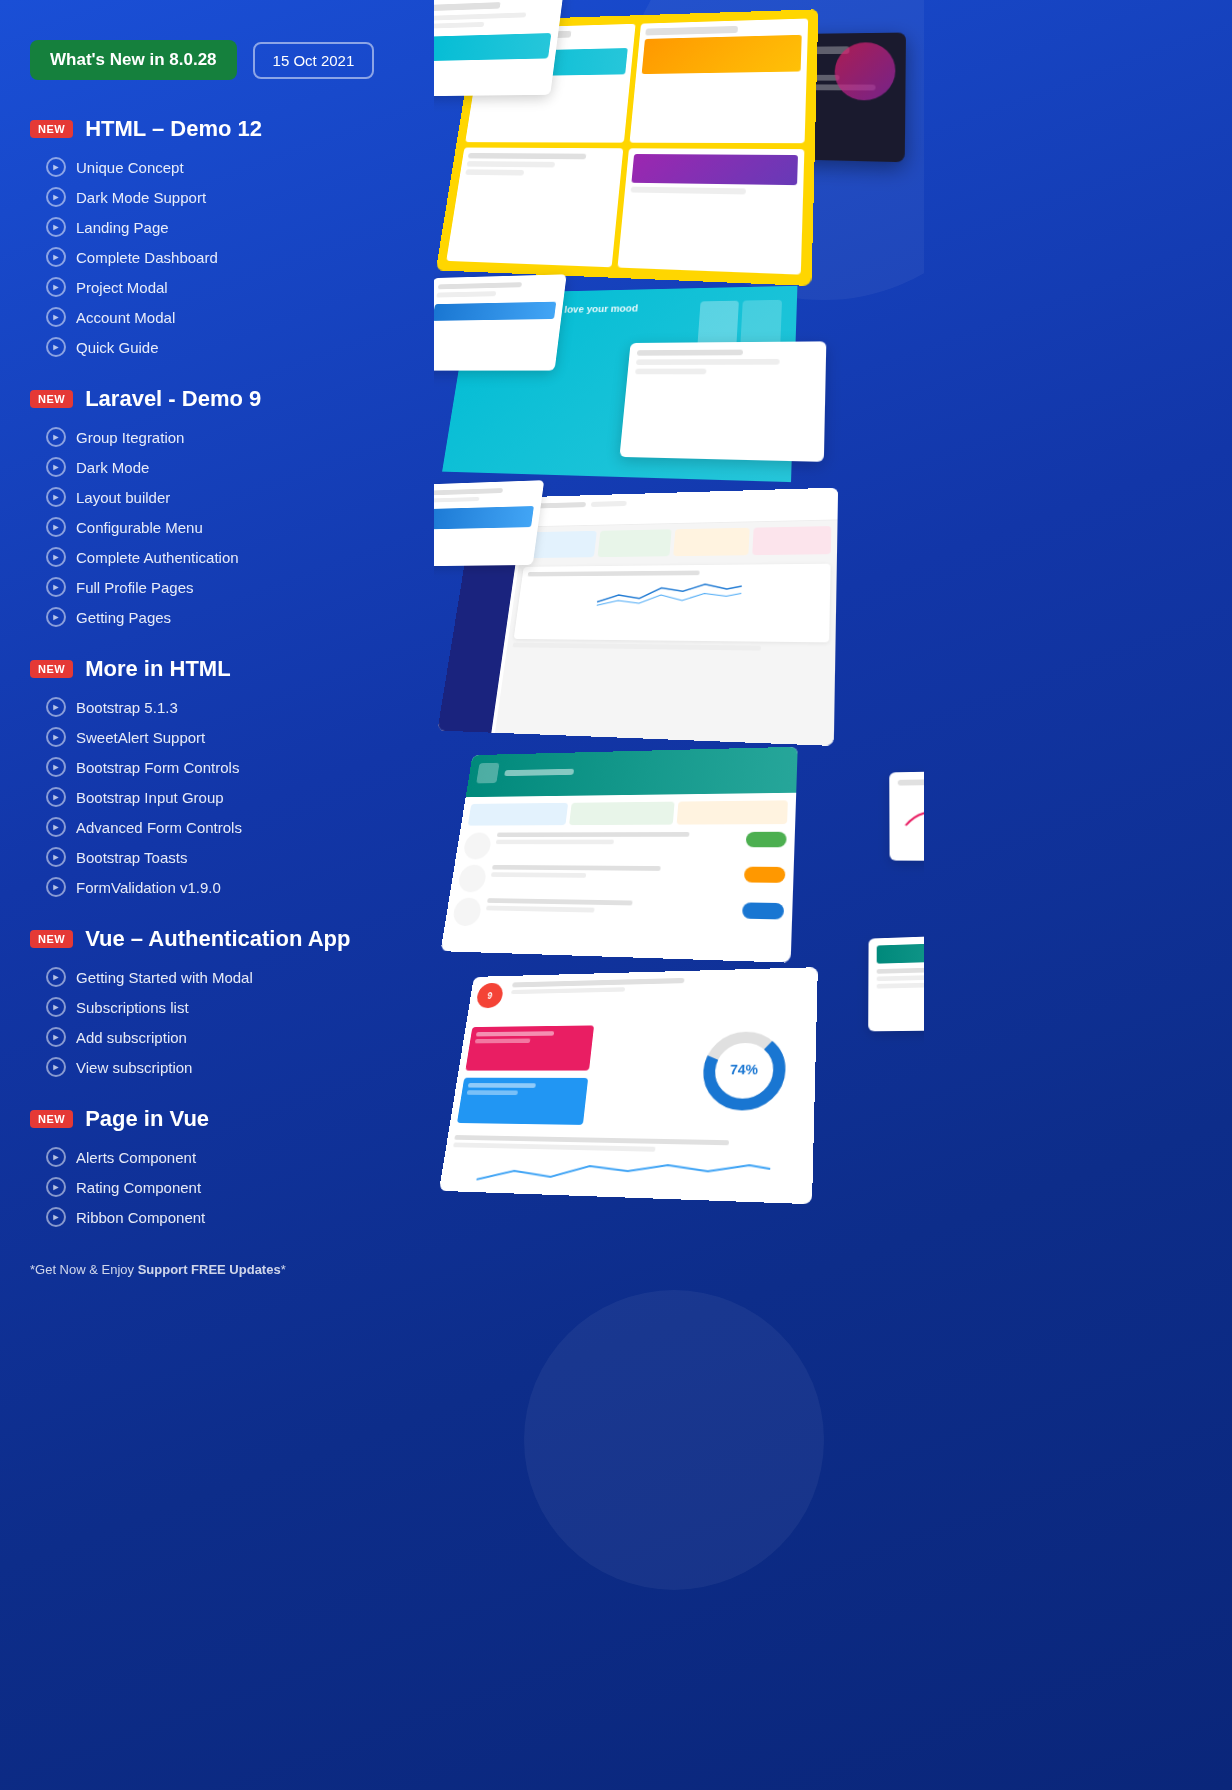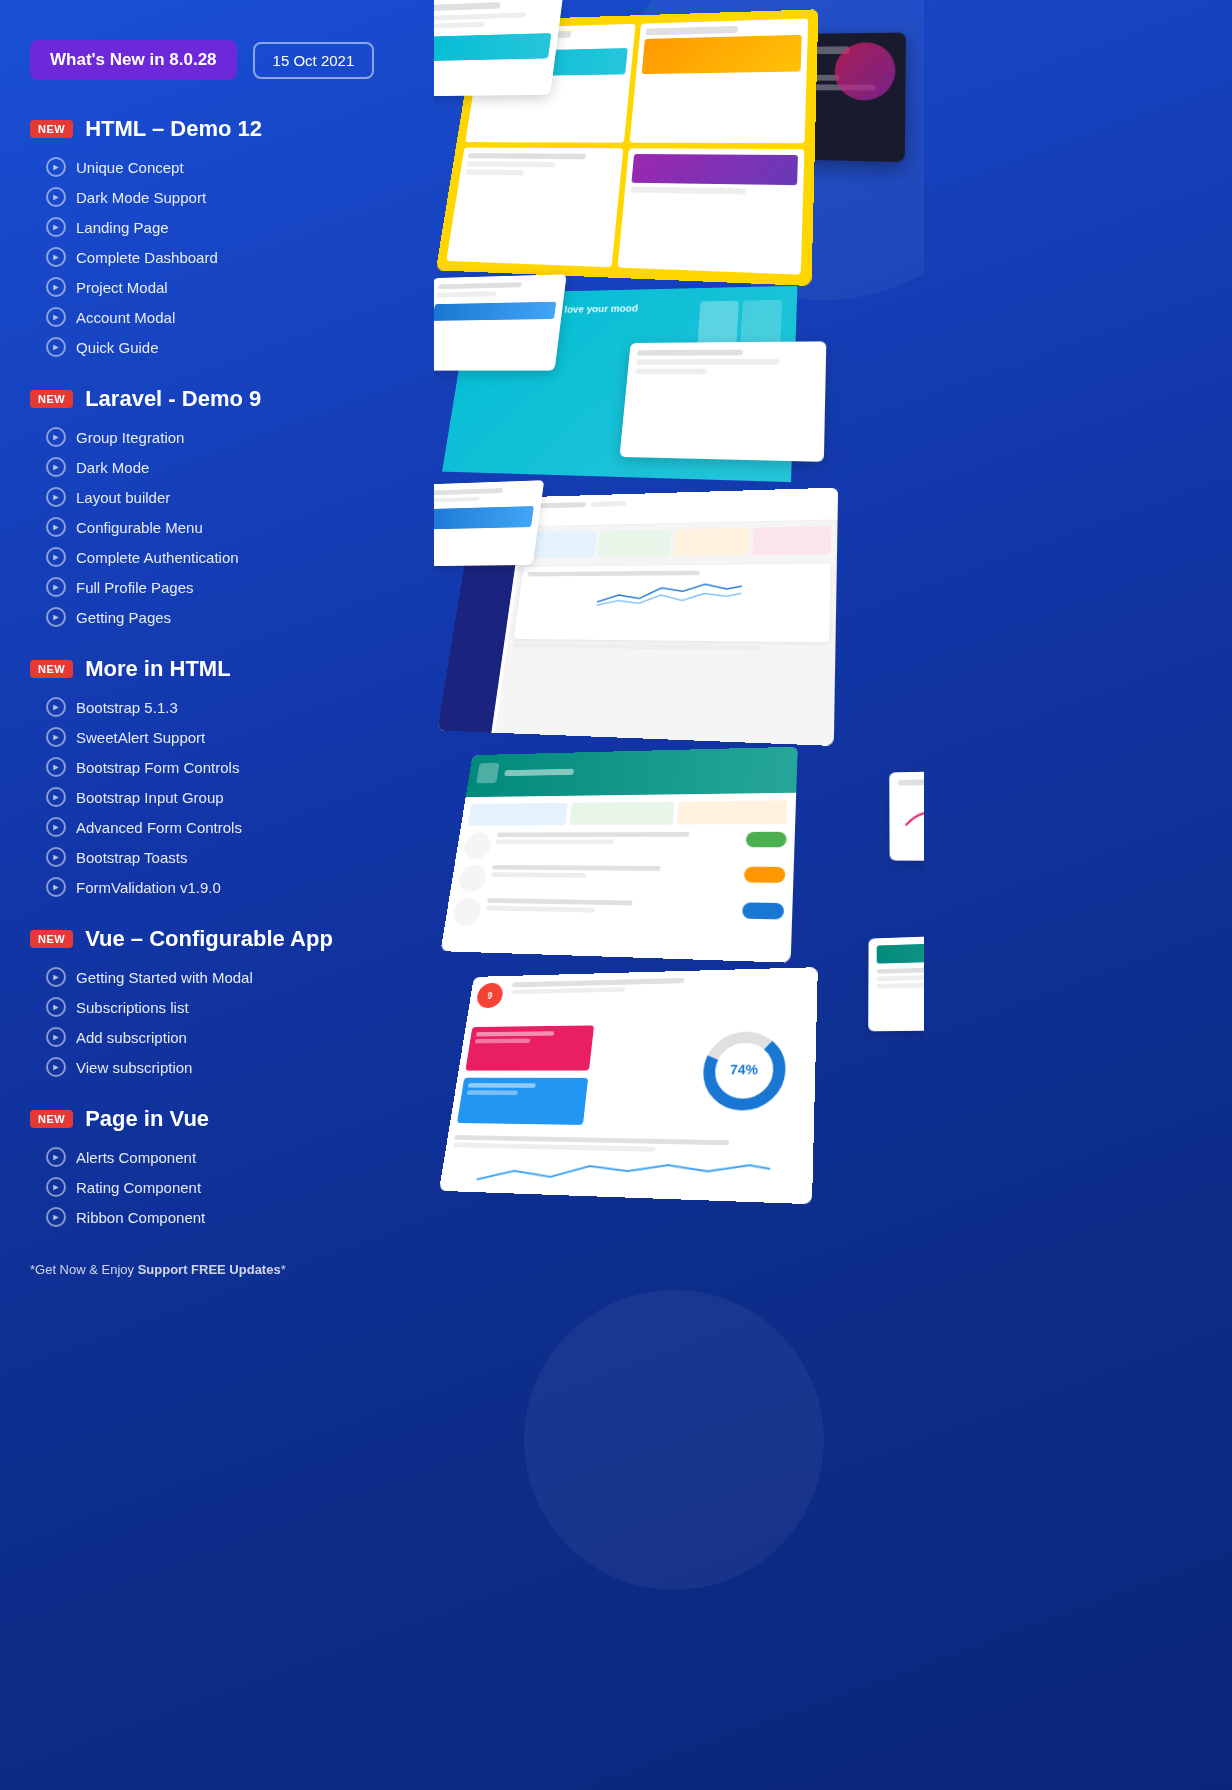--- a/index.html
+++ b/index.html
@@ -20,21 +20,21 @@
 
     
     .header-row {
       display: flex;
       align-items: center;
       gap: 16px;
       margin-bottom: 36px;
     }
 
     .badge-whats-new {
-      background: #6d28d9;
+      background: #15803d;
       color: #fff;
       font-weight: 800;
       font-size: 17px;
       padding: 10px 20px;
       border-radius: 8px;
     }
 
     .date-badge {
       border: 2px solid rgba(255,255,255,0.5);
       color: #fff;
@@ -694,21 +694,21 @@
           </li>
           <li>
             <div class="bullet-icon">►</div>
             <span>FormValidation v1.9.0</span>
           </li>
         </ul>
       </div>
       <div>
         <div class="section-header">
           <span class="new-badge">New</span>
-          <span class="section-title">Vue – Configurable App</span>
+          <span class="section-title">Vue – Authentication App</span>
         </div>
         <ul class="list-items">
           <li>
             <div class="bullet-icon">►</div>
             <span>Getting Started with Modal</span>
           </li>
           <li>
             <div class="bullet-icon">►</div>
             <span>Subscriptions list</span>
           </li>

